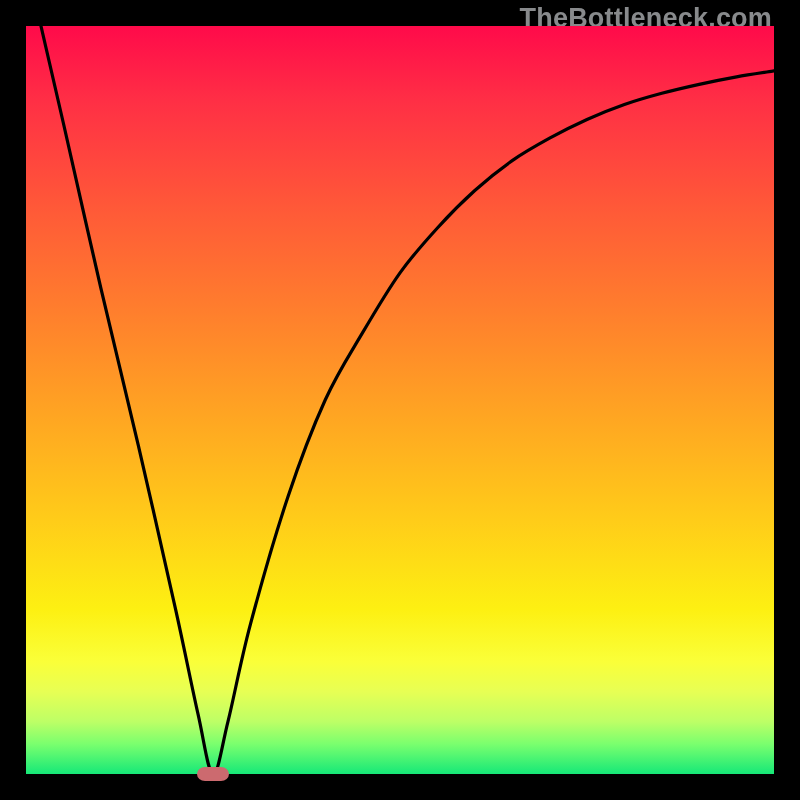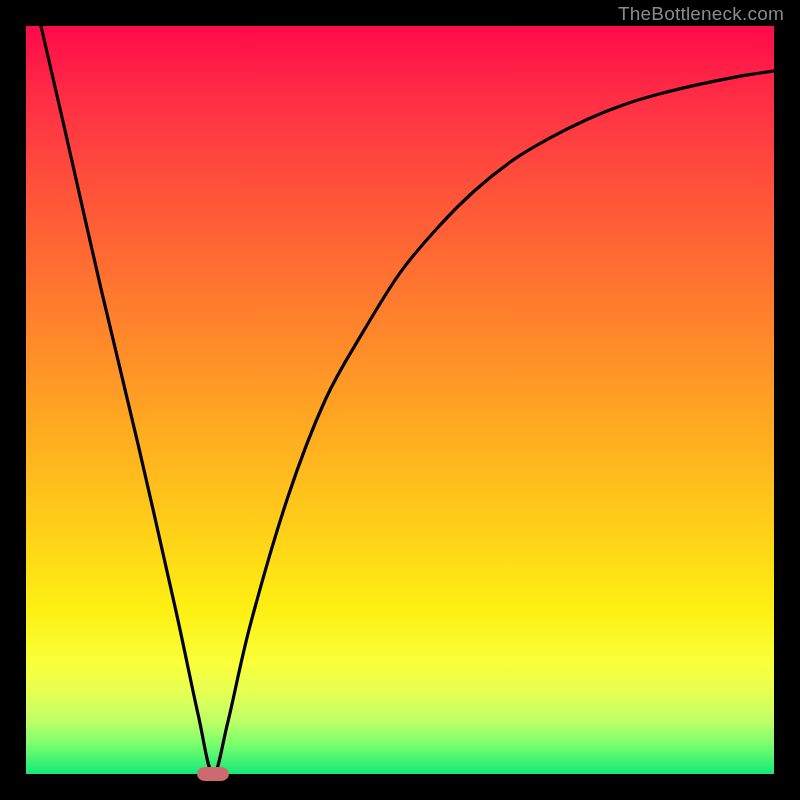--- a/index.html
+++ b/index.html
@@ -36,24 +36,24 @@
       #faff39 85%,
       #e7ff54 89%,
       #bdff66 93%,
       #7aff6e 96%,
       #16e878 100%
     );
   }
   .watermark {
     position: absolute;
     top: 3px;
-    right: 16px;
+    right: 28px;
     color: #888a8c;
-    font-size: 19px;
-    font-weight: 400;
+    font-size: 27px;
+    font-weight: 700;
     letter-spacing: 0.2px;
     user-select: none;
   }
   svg.curve {
     position: absolute;
     left: 0;
     top: 0;
     width: 748px;
     height: 748px;
   }

